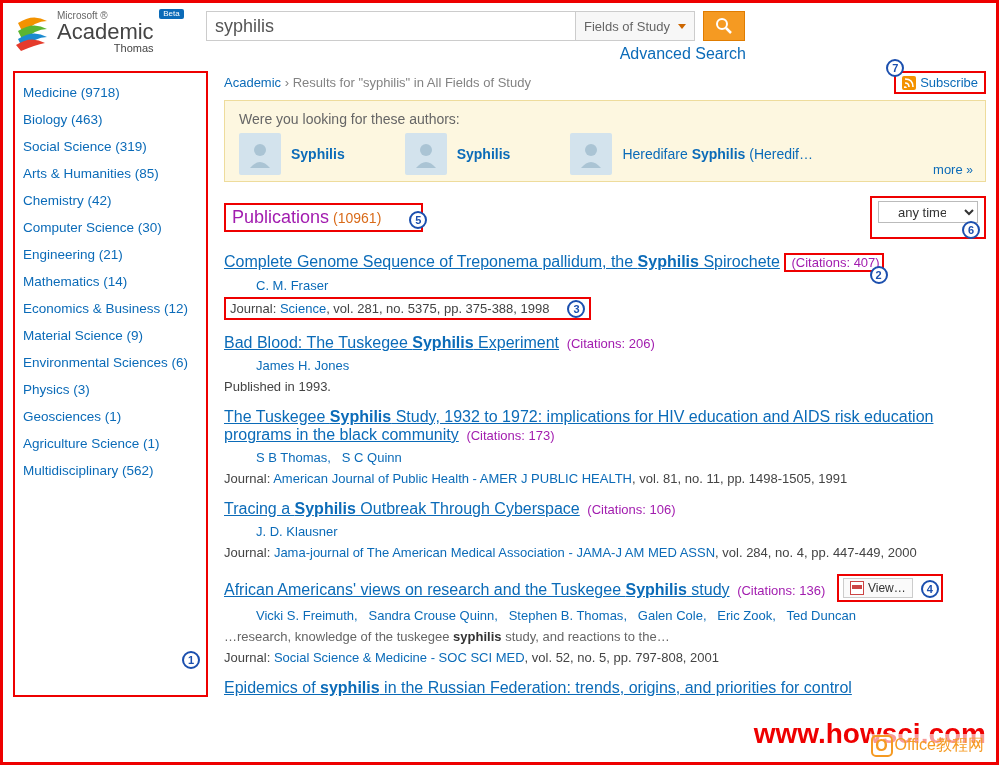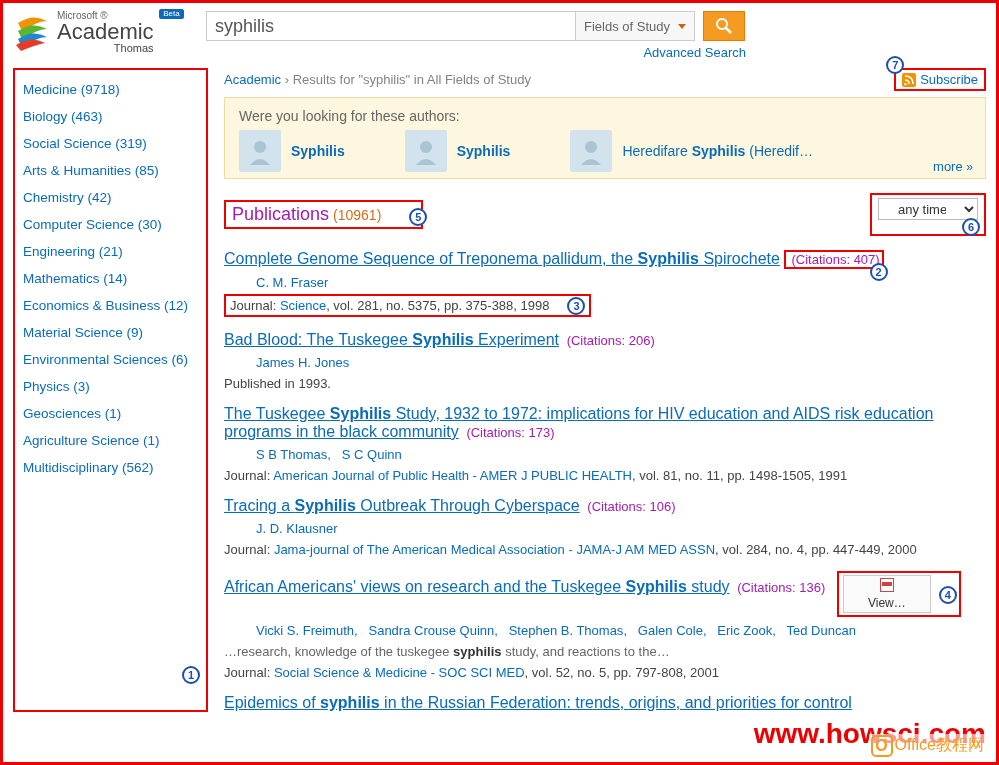--- a/index.html
+++ b/index.html
@@ -16,21 +16,21 @@
     .logo-srch { font-size: 11px; color: #444; text-align: right; }
     .logo-beta { position: absolute; right: -30px; top: -2px; background:#0b6bb8; color:#fff; font-size:8px; padding:1px 4px; border-radius:2px; }
     
     .searchbar { flex: 1; display: flex; flex-direction: column; margin-left: 10px; }
     .searchrow { display: flex; align-items: center; }
     .search-input { width: 370px; height: 30px; border:1px solid #ccc; font-size:18px; padding:0 8px; color:#555; }
     .fields-btn { height:30px; border:1px solid #ccc; background:#f7f7f7; color:#666; font-size:13px; padding:0 8px; margin-left:-1px; display:flex; align-items:center; cursor:pointer; }
     .fields-btn .chev { width:0; height:0; border-left:4px solid transparent; border-right:4px solid transparent; border-top:5px solid #c60; margin-left:8px; }
     .go-btn { width:42px; height:30px; background:#f59a22; border:1px solid #e07c00; margin-left:8px; display:flex; align-items:center; justify-content:center; cursor:pointer; }
     .adv { text-align:right; margin-top:4px; padding-right: 240px; }
-    .adv a { color:#0b6bb8; text-decoration:none; font-size:13px; }
+    .adv a { color:#0b6bb8; text-decoration:none; font-size:16px; }
     
     
     .body-row { display:flex; padding: 4px 10px 10px 10px; }
     .sidebar { width: 195px; border:2px solid #e00; padding:6px 8px 26px 8px; position:relative; }
     .sidebar a { display:block; color:#0b6bb8; text-decoration:none; font-size:13.5px; padding:6px 0; }
     
     .main { flex:1; margin-left:16px; position:relative; }
     .crumb { color:#838383; font-size:13px; }
     .crumb a { color:#0b6bb8; text-decoration:none; }
     
@@ -67,21 +67,21 @@
     .r-auth a { color:#0b6bb8; text-decoration:none; }
     .r-auth .sep { color:#0b6bb8; }
     .r-journal { font-size:13px; margin-top:6px; color:#444; }
     .r-journal .jn { color:#0b6bb8; }
     .r-snip { color:#666; font-size:13px; margin-top:6px; }
     .r-snip b { color:#333; }
     
     .citbox { border:2px solid #e00; padding:0 2px; display:inline-block; position:relative; }
     .jbox { border:2px solid #e00; padding:2px 40px 2px 4px; display:inline-block; position:relative; margin-top:4px; }
     .viewbox { border:2px solid #e00; padding:2px 4px; display:inline-flex; align-items:center; position:relative; margin-left:8px; }
-    .viewbtn { border:1px solid #ccc; background:#fafafa; font-size:12px; padding:2px 24px; display:inline-flex; align-items:center; gap:4px; cursor:pointer;flex-direction:column; }
+    .viewbtn { border:1px solid #ccc; background:#fafafa; font-size:12px; padding:2px 6px; display:inline-flex; align-items:center; gap:4px; cursor:pointer; }
     .pdf-ic { width:14px; height:14px; background:#fff; border:1px solid #c44; position:relative; }
     .pdf-ic:before { content:""; position:absolute; left:1px; right:1px; top:3px; height:4px; background:#c44; }
     
     
     .badge { width:18px; height:18px; border-radius:50%; border:2px solid #1b4fae; background:#fff; color:#1b4fae; font-weight:700; font-size:11px; display:inline-flex; align-items:center; justify-content:center; position:absolute; z-index:5; }
     
     
     .wm { position:absolute; right:10px; bottom:12px; font-size:28px; font-weight:700; }
     .wm span { color:#e00; }
     .wm2 { position:absolute; right:10px; bottom:4px; font-size:16px; color:#f59a22; background:rgba(255,255,255,.6); padding:1px 2px; }

